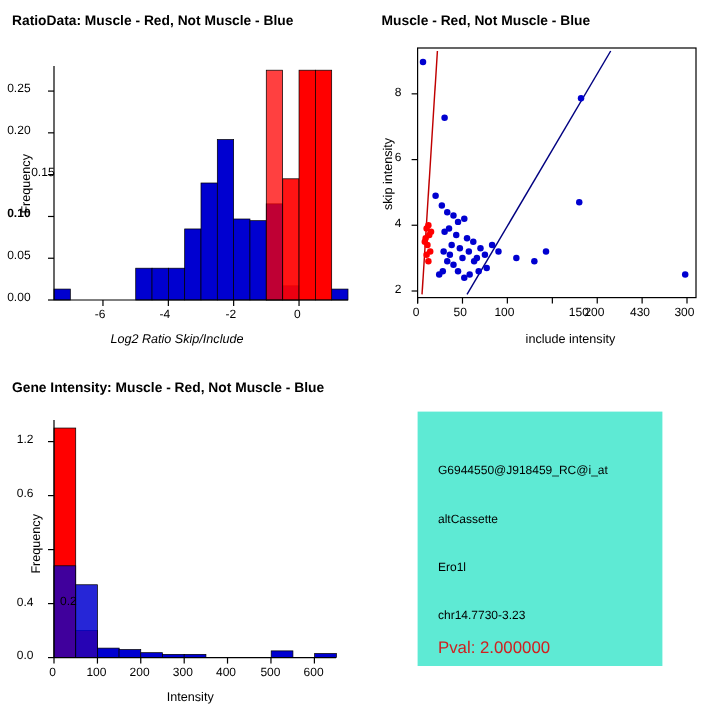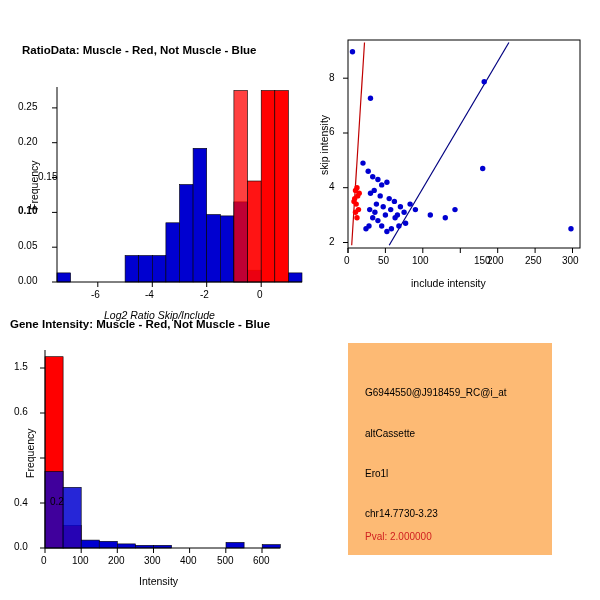--- a/index.html
+++ b/index.html
@@ -4,30 +4,30 @@
 <style>
   html,body{margin:0;padding:0;background:#ffffff;}
   body{width:600px;height:600px;font-family:"Liberation Sans",sans-serif;overflow:hidden;}
   .page{position:relative;width:600px;height:600px;}
   .panel{position:absolute;}
   .ptitle{font-size:11.5px;font-weight:bold;color:#000;white-space:nowrap;}
   .axlabel{font-size:10.5px;color:#000;}
   .tick{font-size:10px;color:#000;}
   .vlabel{transform:rotate(-90deg);transform-origin:0 0;white-space:nowrap;}
   svg{display:block;}
-  .infobox{background:#fdba74;}
+  .infobox{background:#5eead4;}
   .infotext{font-size:10px;color:#000;}
-  .pvaltext{font-size:10px;color:#d02020;}
+  .pvaltext{font-size:14px;color:#d02020;}
 </style>
 </head>
 <body>
 
 <div class="page">
 
-  <div class="panel" style="left:12px;top:0px;width:300px;height:300px;margin-top:32px;">
+  <div class="panel" style="left:0px;top:0px;width:300px;height:300px;">
     <div class="ptitle" style="position:absolute;left:10px;top:12px;">RatioData: Muscle - Red, Not Muscle - Blue</div>
 
     <svg width="300" height="300">
 
       <g>
         <rect x="45.0" y="240.9" width="13.6" height="9.1" fill="#0000d0" stroke="#000" stroke-width="0.6"></rect>
         <rect x="113.1" y="223.5" width="13.6" height="26.5" fill="#0000d0" stroke="#000" stroke-width="0.6"></rect>
         <rect x="126.7" y="223.5" width="13.6" height="26.5" fill="#0000d0" stroke="#000" stroke-width="0.6"></rect>
         <rect x="140.3" y="223.5" width="13.6" height="26.5" fill="#0000d0" stroke="#000" stroke-width="0.6"></rect>
         <rect x="153.9" y="190.8" width="13.6" height="59.2" fill="#0000d0" stroke="#000" stroke-width="0.6"></rect>
@@ -74,20 +74,21 @@
     <div class="tick" style="position:absolute;left:79px;top:257px;">-6</div>
     <div class="tick" style="position:absolute;left:133px;top:257px;">-4</div>
     <div class="tick" style="position:absolute;left:188px;top:257px;">-2</div>
     <div class="tick" style="position:absolute;left:245px;top:257px;">0</div>
 
     <div class="axlabel" style="position:absolute;left:92px;top:277px;font-style:italic;">Log2 Ratio Skip/Include</div>
     <div class="axlabel vlabel" style="position:absolute;left:16px;top:178px;">Frequency</div>
   </div>
 
   <div class="panel" style="left:300px;top:0px;width:300px;height:300px;">
+    <div class="ptitle" style="position:absolute;left:18px;top:12px;">Muscle - Red, Not Muscle - Blue</div>
 
     <svg width="300" height="300">
 
       <rect x="48" y="40" width="232" height="208" fill="none" stroke="#000" stroke-width="1"></rect>
 
       <g>
         <line x1="51.7" y1="245.3" x2="64.5" y2="42.5" stroke="#c00000" stroke-width="1.2"></line>
         <line x1="89.2" y1="245.3" x2="208.9" y2="42.5" stroke="#000080" stroke-width="1.2"></line>
       </g>
 
@@ -169,24 +170,24 @@
     <div class="tick" style="position:absolute;left:29px;top:236px;">2</div>
     <div class="tick" style="position:absolute;left:29px;top:181px;">4</div>
     <div class="tick" style="position:absolute;left:29px;top:126px;">6</div>
     <div class="tick" style="position:absolute;left:29px;top:72px;">8</div>
 
     <div class="tick" style="position:absolute;left:44px;top:255px;">0</div>
     <div class="tick" style="position:absolute;left:78px;top:255px;">50</div>
     <div class="tick" style="position:absolute;left:112px;top:255px;">100</div>
     <div class="tick" style="position:absolute;left:150px;top:255px;margin-left:24px;">150</div>
     <div class="tick" style="position:absolute;left:187px;top:255px;">200</div>
-    <div class="tick" style="position:absolute;left:225px;top:255px;">250</div>
+    <div class="tick" style="position:absolute;left:225px;top:255px;">430</div>
     <div class="tick" style="position:absolute;left:262px;top:255px;">300</div>
 
-    <div class="axlabel" style="position:absolute;left:111px;top:277px;">include intensity</div>
+    <div class="axlabel" style="position:absolute;left:138px;top:277px;">include intensity</div>
     <div class="axlabel vlabel" style="position:absolute;left:18px;top:175px;">skip intensity</div>
   </div>
 
   <div class="panel" style="left:0px;top:300px;width:300px;height:300px;">
     <div class="ptitle" style="position:absolute;left:10px;top:18px;">Gene Intensity: Muscle - Red, Not Muscle - Blue</div>
 
     <svg width="300" height="300">
 
       <g>
         <rect x="45.0" y="56.7" width="18.1" height="191.3" fill="#ff0000" stroke="#000" stroke-width="0.6"></rect>
@@ -221,21 +222,21 @@
         <line x1="189.6" y1="248" x2="189.6" y2="253"></line>
         <line x1="225.8" y1="248" x2="225.8" y2="253"></line>
         <line x1="262.0" y1="248" x2="262.0" y2="253"></line>
       </g>
     </svg>
 
     <div class="tick" style="position:absolute;left:14px;top:241px;">0.0</div>
     <div class="tick" style="position:absolute;left:14px;top:196px;padding-left:36px;">0.2</div>
     <div class="tick" style="position:absolute;left:14px;top:151px;margin-top:46px;">0.4</div>
     <div class="tick" style="position:absolute;left:14px;top:106px;">0.6</div>
-    <div class="tick" style="position:absolute;left:14px;top:61px;">1.5</div>
+    <div class="tick" style="position:absolute;left:14px;top:61px;">1.2</div>
 
     <div class="tick" style="position:absolute;left:41px;top:255px;">0</div>
     <div class="tick" style="position:absolute;left:72px;top:255px;">100</div>
     <div class="tick" style="position:absolute;left:108px;top:255px;">200</div>
     <div class="tick" style="position:absolute;left:144px;top:255px;">300</div>
     <div class="tick" style="position:absolute;left:180px;top:255px;">400</div>
     <div class="tick" style="position:absolute;left:217px;top:255px;">500</div>
     <div class="tick" style="position:absolute;left:253px;top:255px;">600</div>
 
     <div class="axlabel" style="position:absolute;left:139px;top:275px;">Intensity</div>

